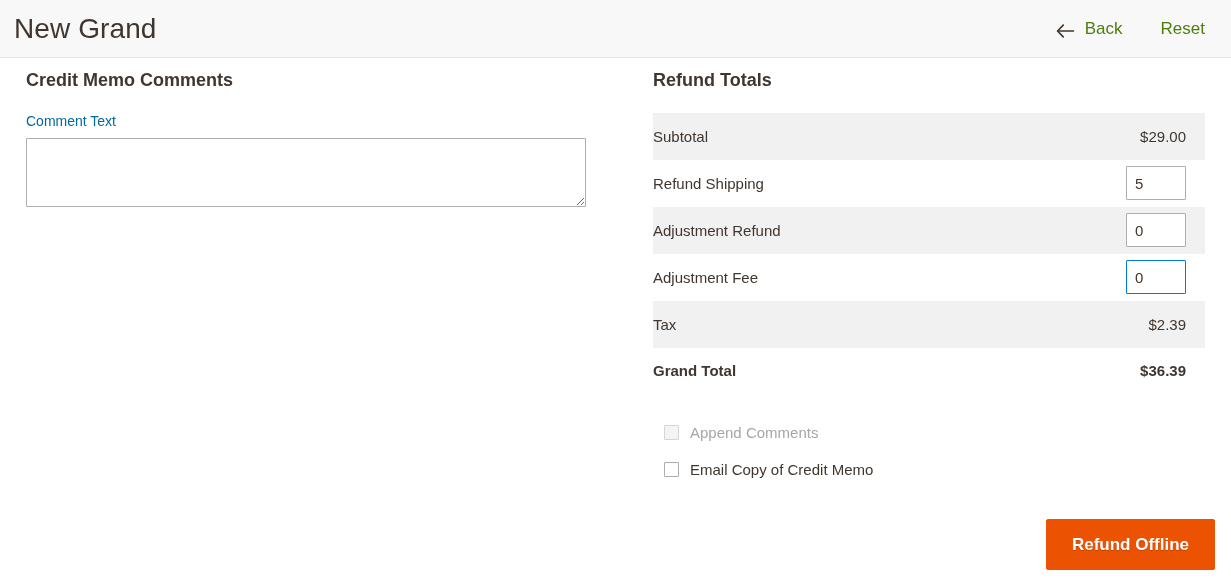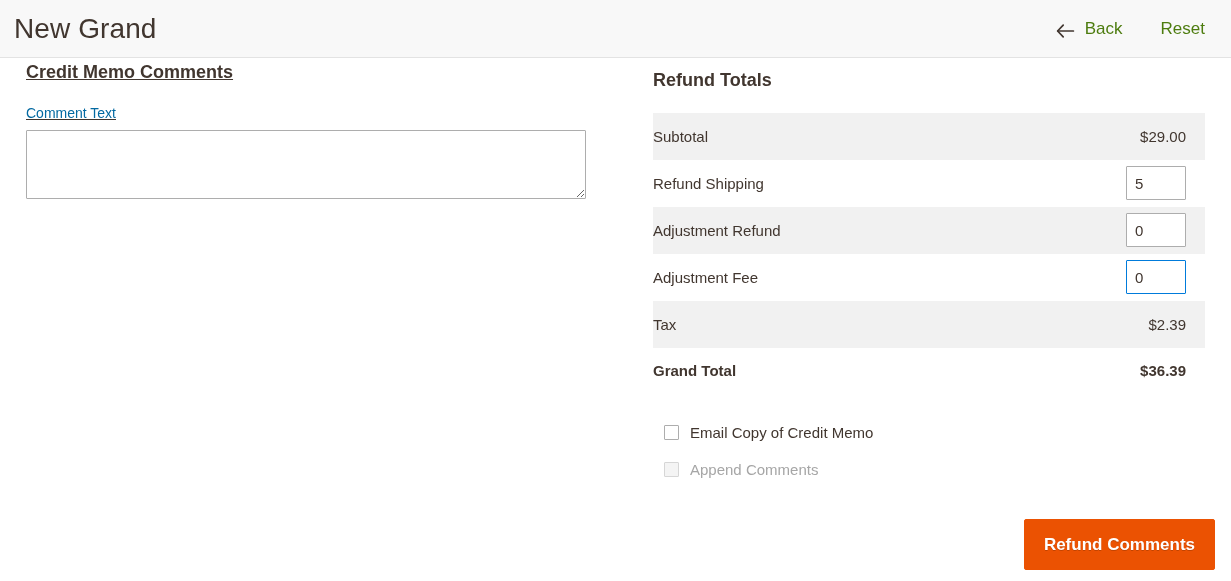--- a/index.html
+++ b/index.html
@@ -68,23 +68,22 @@
   
   .content {
     position: absolute;
     left: 0; top: 58px;
     width: 1231px;
     height: 523px;
   }
   .col-left {
     position: absolute;
     left: 26px;
-    top: 4px;
+    top: 12px;
     width: 590px;
-    text-decoration: underline;
   }
   .col-right {
     position: absolute;
     left: 653px;
     top: 12px;
     width: 552px;
   }
 
   .section-title {
     font-size: 18px;
@@ -285,27 +284,27 @@
           </tr>
           <tr class="grand">
             <td class="label">Grand Total</td>
             <td class="value">$36.39</td>
           </tr>
         </tbody>
     </table>
 
     <div class="checkbox-list" id="checkbox-list">
         <div class="checkbox-row">
+          <input type="checkbox" class="cb" disabled="" id="cb-0" style="">
+          <label class="cb-label disabled" for="cb-0">Append Comments</label>
+        </div>
+        <div class="checkbox-row">
           <input type="checkbox" class="cb" id="cb-1" style="">
           <label class="cb-label" for="cb-1">Email Copy of Credit Memo</label>
         </div>
-        <div class="checkbox-row">
-          <input type="checkbox" class="cb" disabled="" id="cb-0" style="">
-          <label class="cb-label disabled" for="cb-0">Append Comments</label>
-        </div>
       </div>
   </div>
 
   <div class="btn-bar">
-    <button class="btn-primary">Refund Comments</button>
+    <button class="btn-primary">Refund Offline</button>
   </div>
 
 </div>
 
 </body></html>

